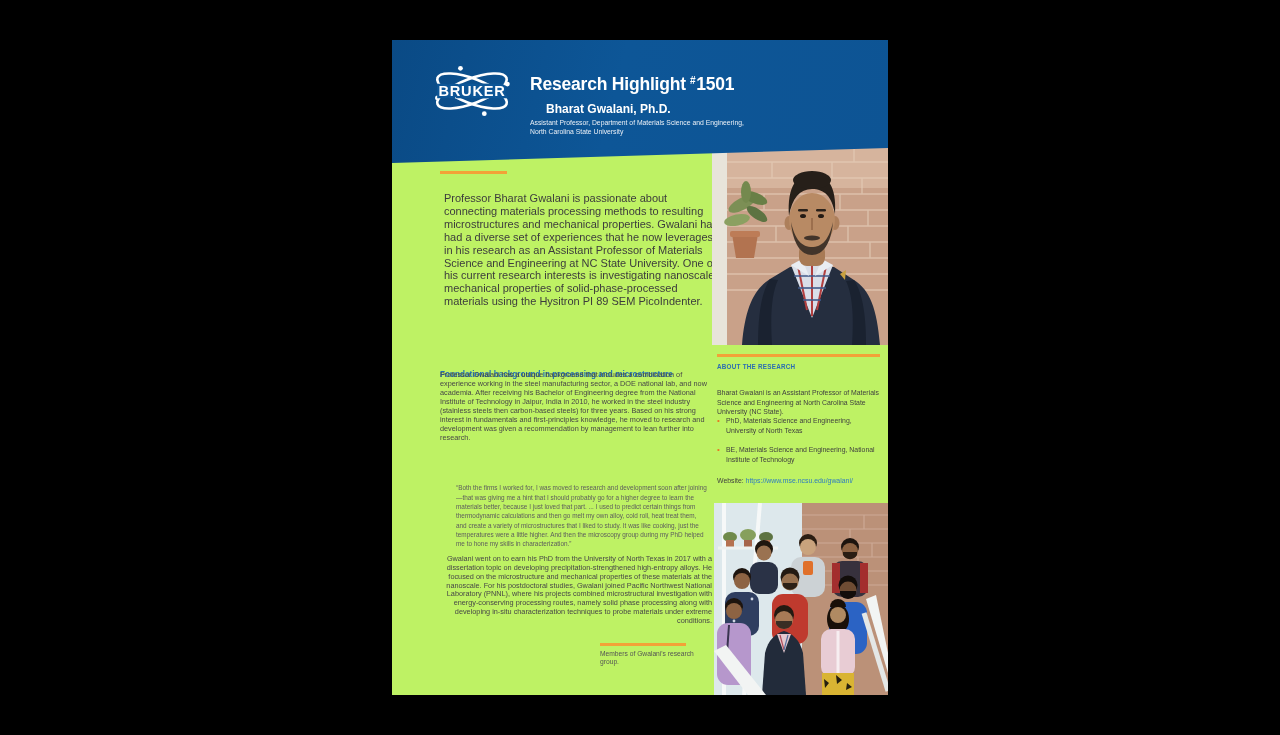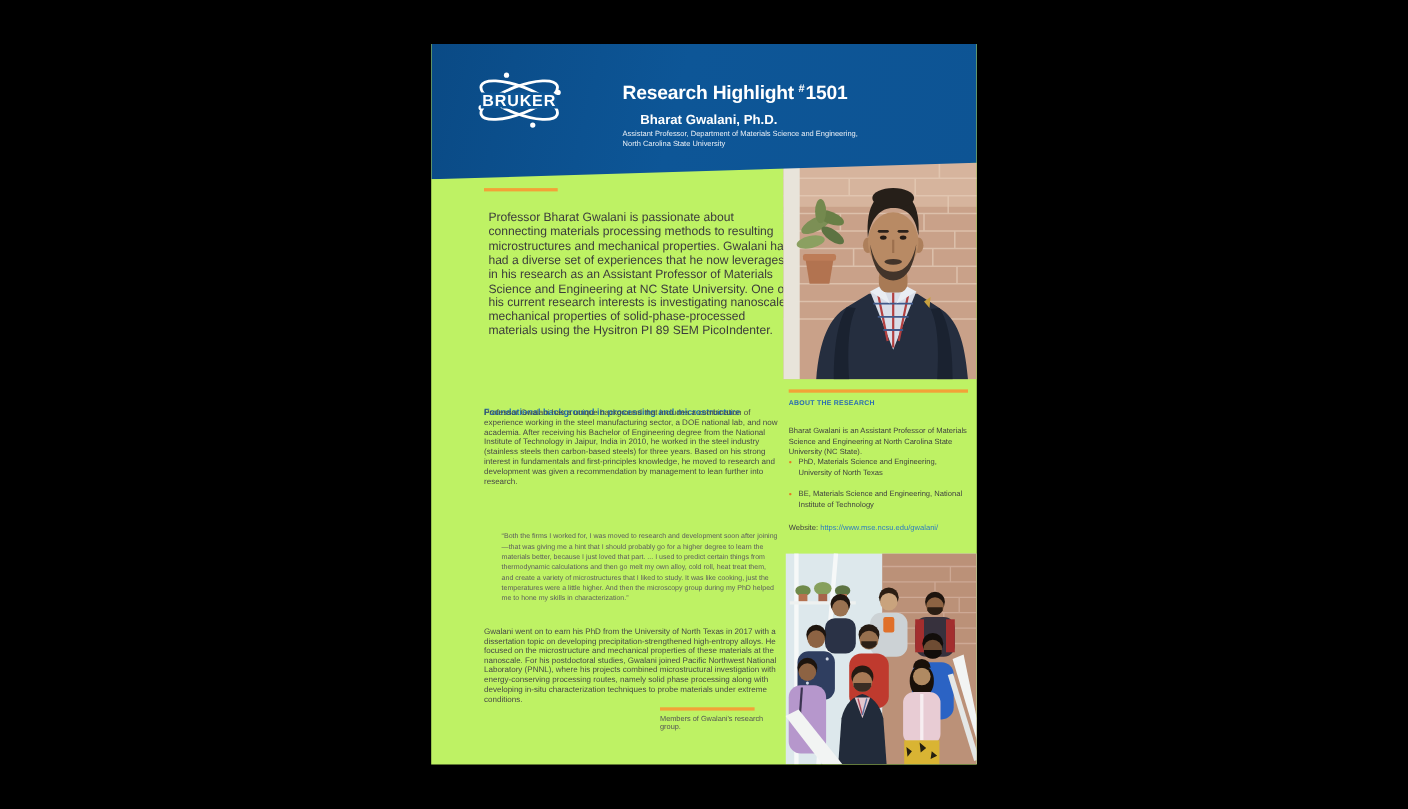--- a/index.html
+++ b/index.html
@@ -12,36 +12,36 @@
     position:absolute;left:392px;top:40px;width:496px;height:655px;
     background:#bef264;overflow:hidden;
   }
   
   .header{
     position:absolute;left:0;top:0;width:496px;height:124px;z-index:3;
     background:linear-gradient(104deg,#0a4a85 0%,#0d5697 45%,#0d5494 100%);
     clip-path:polygon(0 0,100% 0,100% 108px,0 123px);
   }
   .logo{position:absolute;left:40px;top:24px;}
-  .head-text{position:absolute;left:138px;top:34px;color:#fff;margin-left:36px;}
+  .head-text{position:absolute;left:138px;top:34px;color:#fff;}
   .rh-title{font-size:17.5px;font-weight:bold;letter-spacing:-0.2px;white-space:nowrap;}
   .rh-title .hash{font-size:10px;vertical-align:6px;margin-left:4px;margin-right:1px;font-weight:bold;}
   .person-name{font-size:12px;font-weight:bold;margin-top:7px;white-space:nowrap;padding-left:16px;}
   .person-sub{font-size:6.8px;line-height:8.6px;margin-top:3px;color:#e9eff6;white-space:nowrap;}
   
   .portrait{position:absolute;left:320px;top:108px;width:176px;height:197px;z-index:2;overflow:hidden;}
   .group-photo{position:absolute;left:322px;top:463px;width:174px;height:192px;overflow:hidden;}
   
   .rule{background:#f2a237;height:2.6px;}
   .rule-intro{position:absolute;left:48px;top:131px;width:67px;}
   .intro{position:absolute;left:52px;top:141px;width:274px;font-size:11px;line-height:12.9px;color:#3c3c3c;}
   .section-heading{position:absolute;left:48px;top:322px;width:285px;font-size:8.2px;font-weight:bold;color:#2071b6;}
   .para1{position:absolute;left:48px;top:324px;width:272px;font-size:7.3px;line-height:8.9px;color:#474747;}
   .quote{position:absolute;left:64px;top:437px;width:252px;font-size:6.4px;line-height:9.3px;color:#5d5d5d;}
-  .para2{position:absolute;left:48px;top:523px;width:272px;font-size:7.3px;line-height:8.8px;color:#474747;}
+  .para2{position:absolute;left:48px;top:508px;width:272px;font-size:7.3px;line-height:8.8px;color:#474747;text-align:right;}
   .caption-block{position:absolute;left:208px;top:603px;width:106px;}
   .caption-rule{width:86px;margin-bottom:4px;}
   .caption-text{font-size:6.7px;color:#555;line-height:8px;}
   
   .sidebar-rule{position:absolute;left:325px;top:314px;width:163px;}
   .sidebar-heading{position:absolute;left:325px;top:323px;font-size:6.3px;font-weight:bold;color:#2a6db3;letter-spacing:0.25px;}
   .sidebar-bio{position:absolute;left:325px;top:341px;width:162px;font-size:6.9px;line-height:9.7px;color:#3f3f3f;}
   .sidebar-bullets{position:absolute;left:325px;top:376px;width:163px;margin:0;padding:0;list-style:none;}
   .sidebar-bullets li{
     position:relative;padding-left:9px;margin-bottom:10px;

